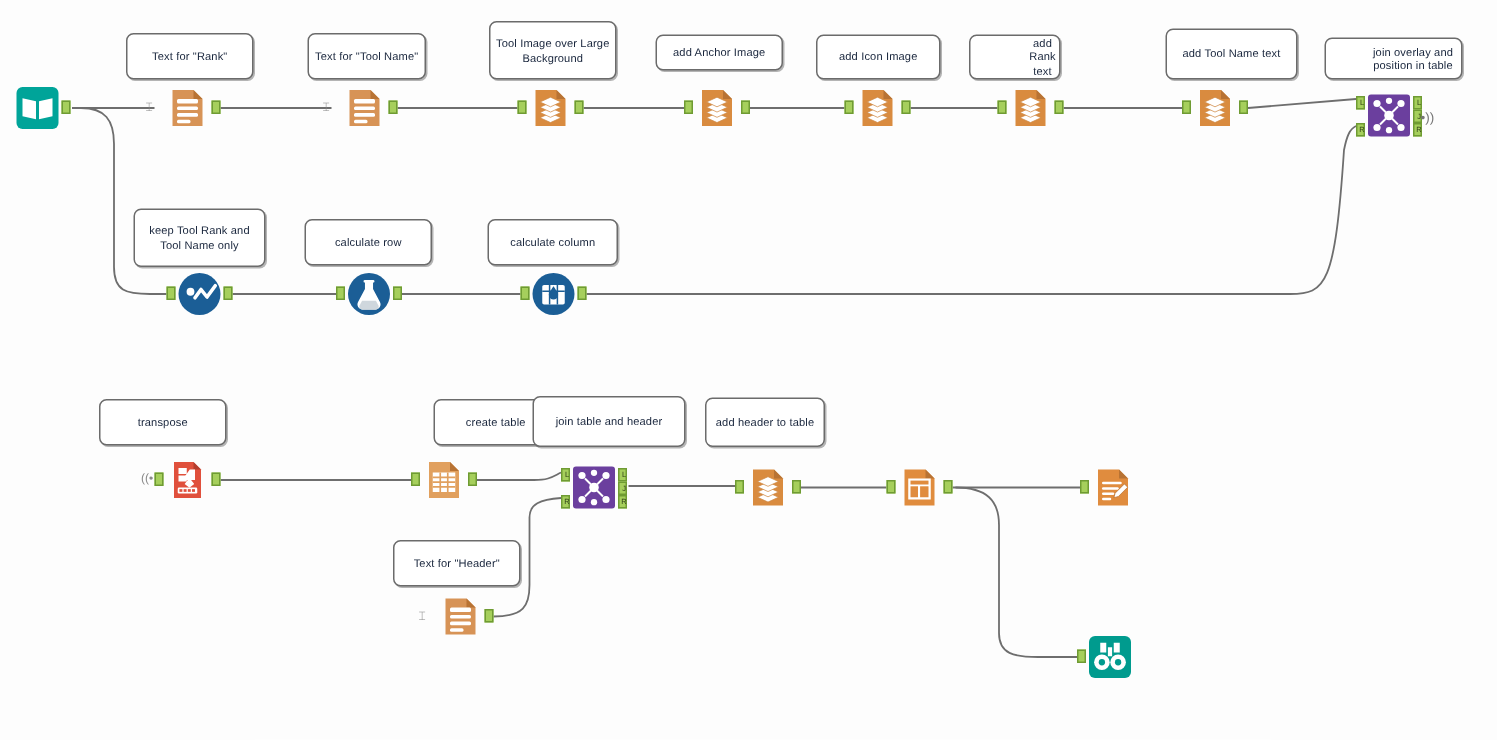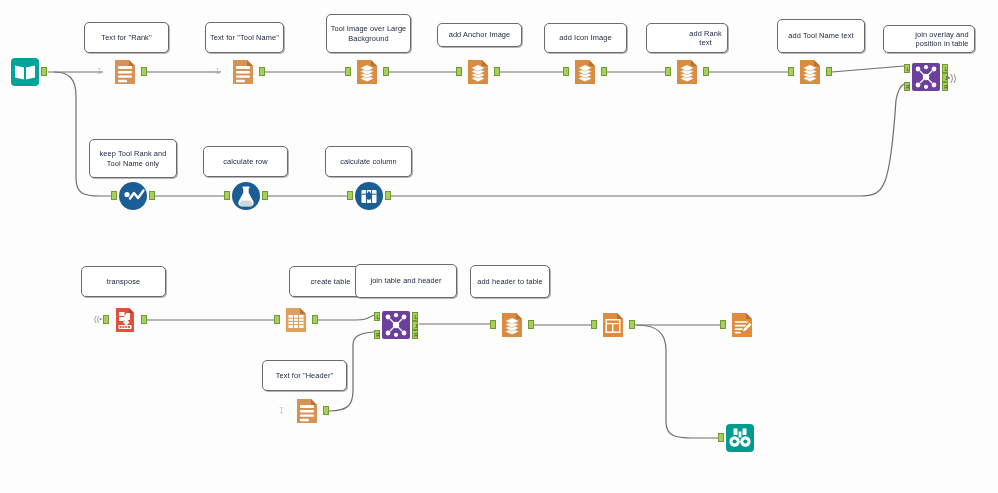--- a/index.html
+++ b/index.html
@@ -122,29 +122,29 @@
 
       <path d="M 637,325 C 658,325 666,334 666,350 L 666,422 C 666,436 676,438 692,438 L 718,438"></path>
     </g>
   </svg>
 
   <div class="note" style="left:84px;top:22px;width:85px;height:31px;">Text for "Rank"</div>
   <div class="note" style="left:205px;top:22px;width:79px;height:31px;">Text for "Tool Name"</div>
   <div class="note" style="left:326px;top:14px;width:85px;height:39px;">Tool Image over Large Background</div>
   <div class="note" style="left:437px;top:23px;width:85px;height:24px;">add Anchor Image</div>
   <div class="note" style="left:544px;top:23px;width:83px;height:30px;">add Icon Image</div>
-  <div class="note" style="left:646px;top:23px;width:82px;height:30px;padding-left:40px;">add Rank text</div>
+  <div class="note" style="left:646px;top:23px;width:61px;height:30px;padding-left:40px;">add Rank text</div>
   <div class="note" style="left:766px;top:19px;width:88px;height:34px;margin-left:11px;">add Tool Name text</div>
   <div class="note" style="left:883px;top:25px;width:92px;height:28px;padding-left:29px;">join overlay and position in table</div>
 
   <div class="note" style="left:89px;top:139px;width:88px;height:39px;">keep Tool Rank and Tool Name only</div>
   <div class="note" style="left:203px;top:146px;width:85px;height:31px;">calculate row</div>
   <div class="note" style="left:325px;top:146px;width:87px;height:31px;">calculate column</div>
 
-  <div class="note" style="left:81px;top:266px;width:85px;height:31px;">transpose</div>
+  <div class="note" style="left:66px;top:266px;width:85px;height:31px;">transpose</div>
   <div class="note" style="left:253px;top:266px;width:83px;height:31px;margin-left:36px;">create table</div>
   <div class="note" style="left:355px;top:264px;width:102px;height:34px;">join table and header</div>
   <div class="note" style="left:262px;top:360px;width:85px;height:31px;">Text for "Header"</div>
   <div class="note" style="left:470px;top:265px;width:80px;height:33px;">add header to table</div>
 
   <div class="tool" style="left:10px;top:57px;">
     <svg class="glyph" viewBox="0 0 30 30">
       <rect x="1" y="1" width="28" height="28" rx="4" fill="#00a499"></rect>
       <path d="M5 8.5 L14 10.5 L14 22.5 L5 20.5 Z" fill="#ffffff"></path>
       <path d="M25 8.5 L16 10.5 L16 22.5 L25 20.5 Z" fill="#ffffff"></path>

